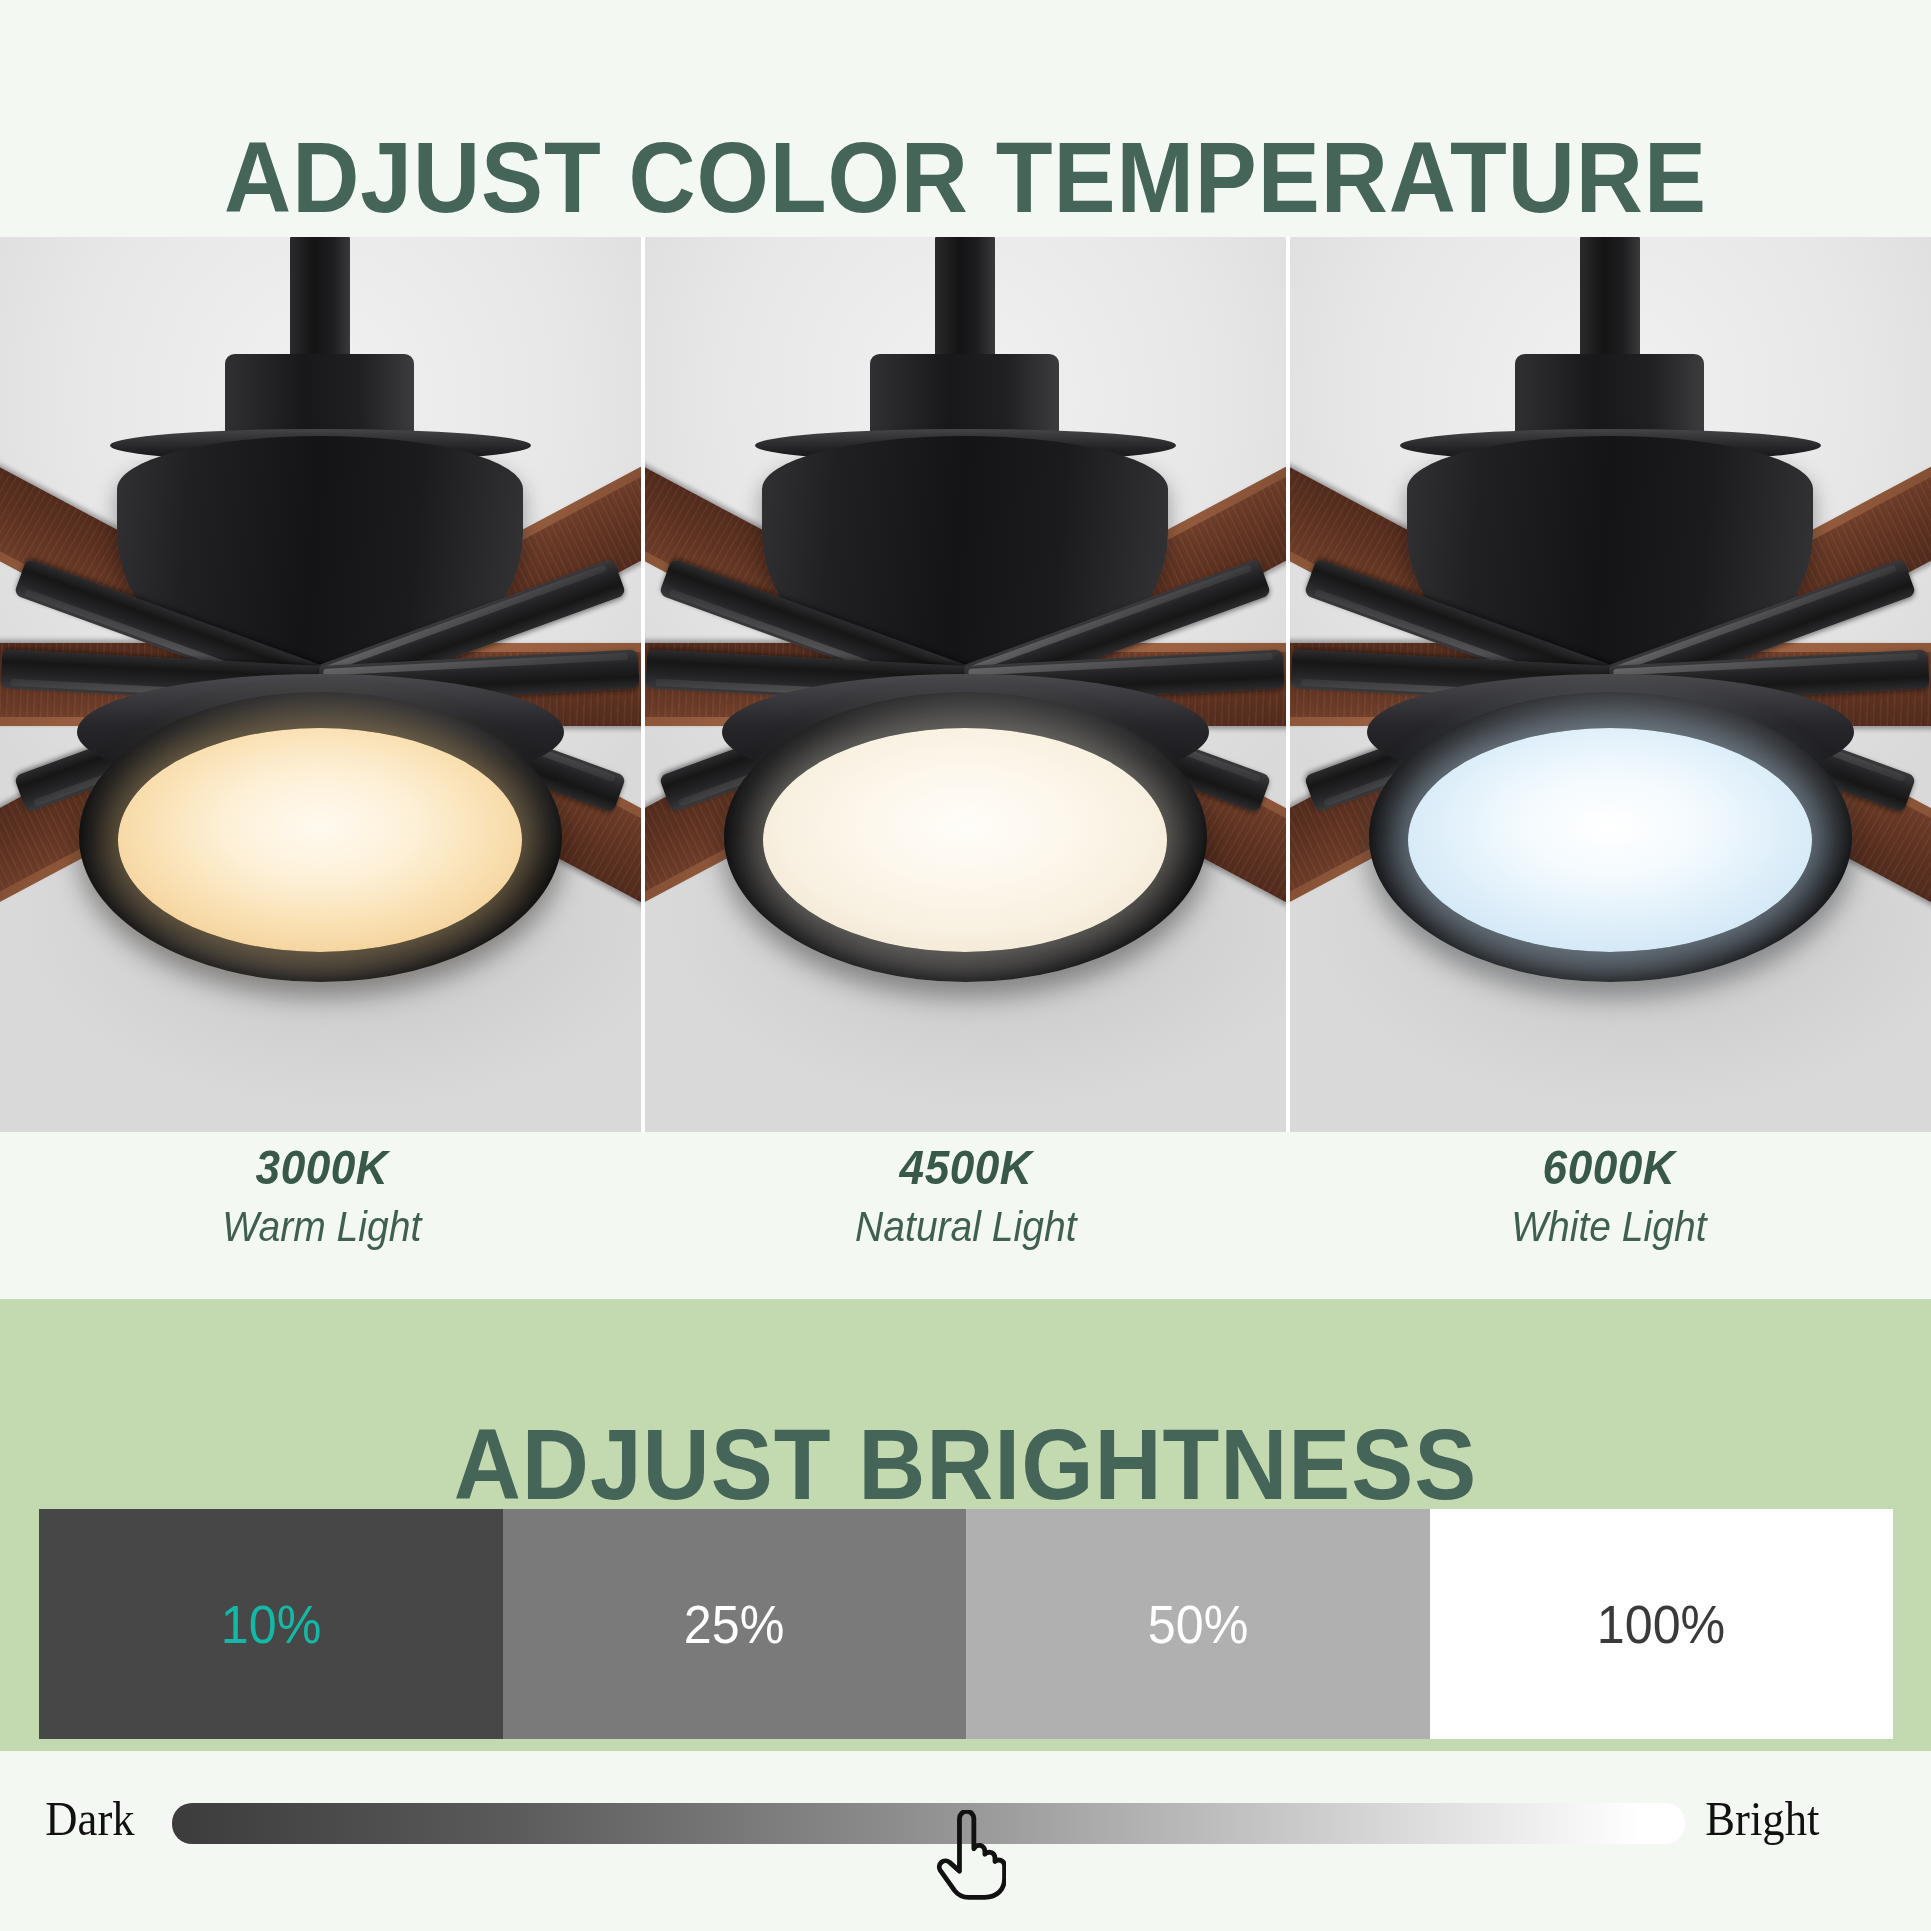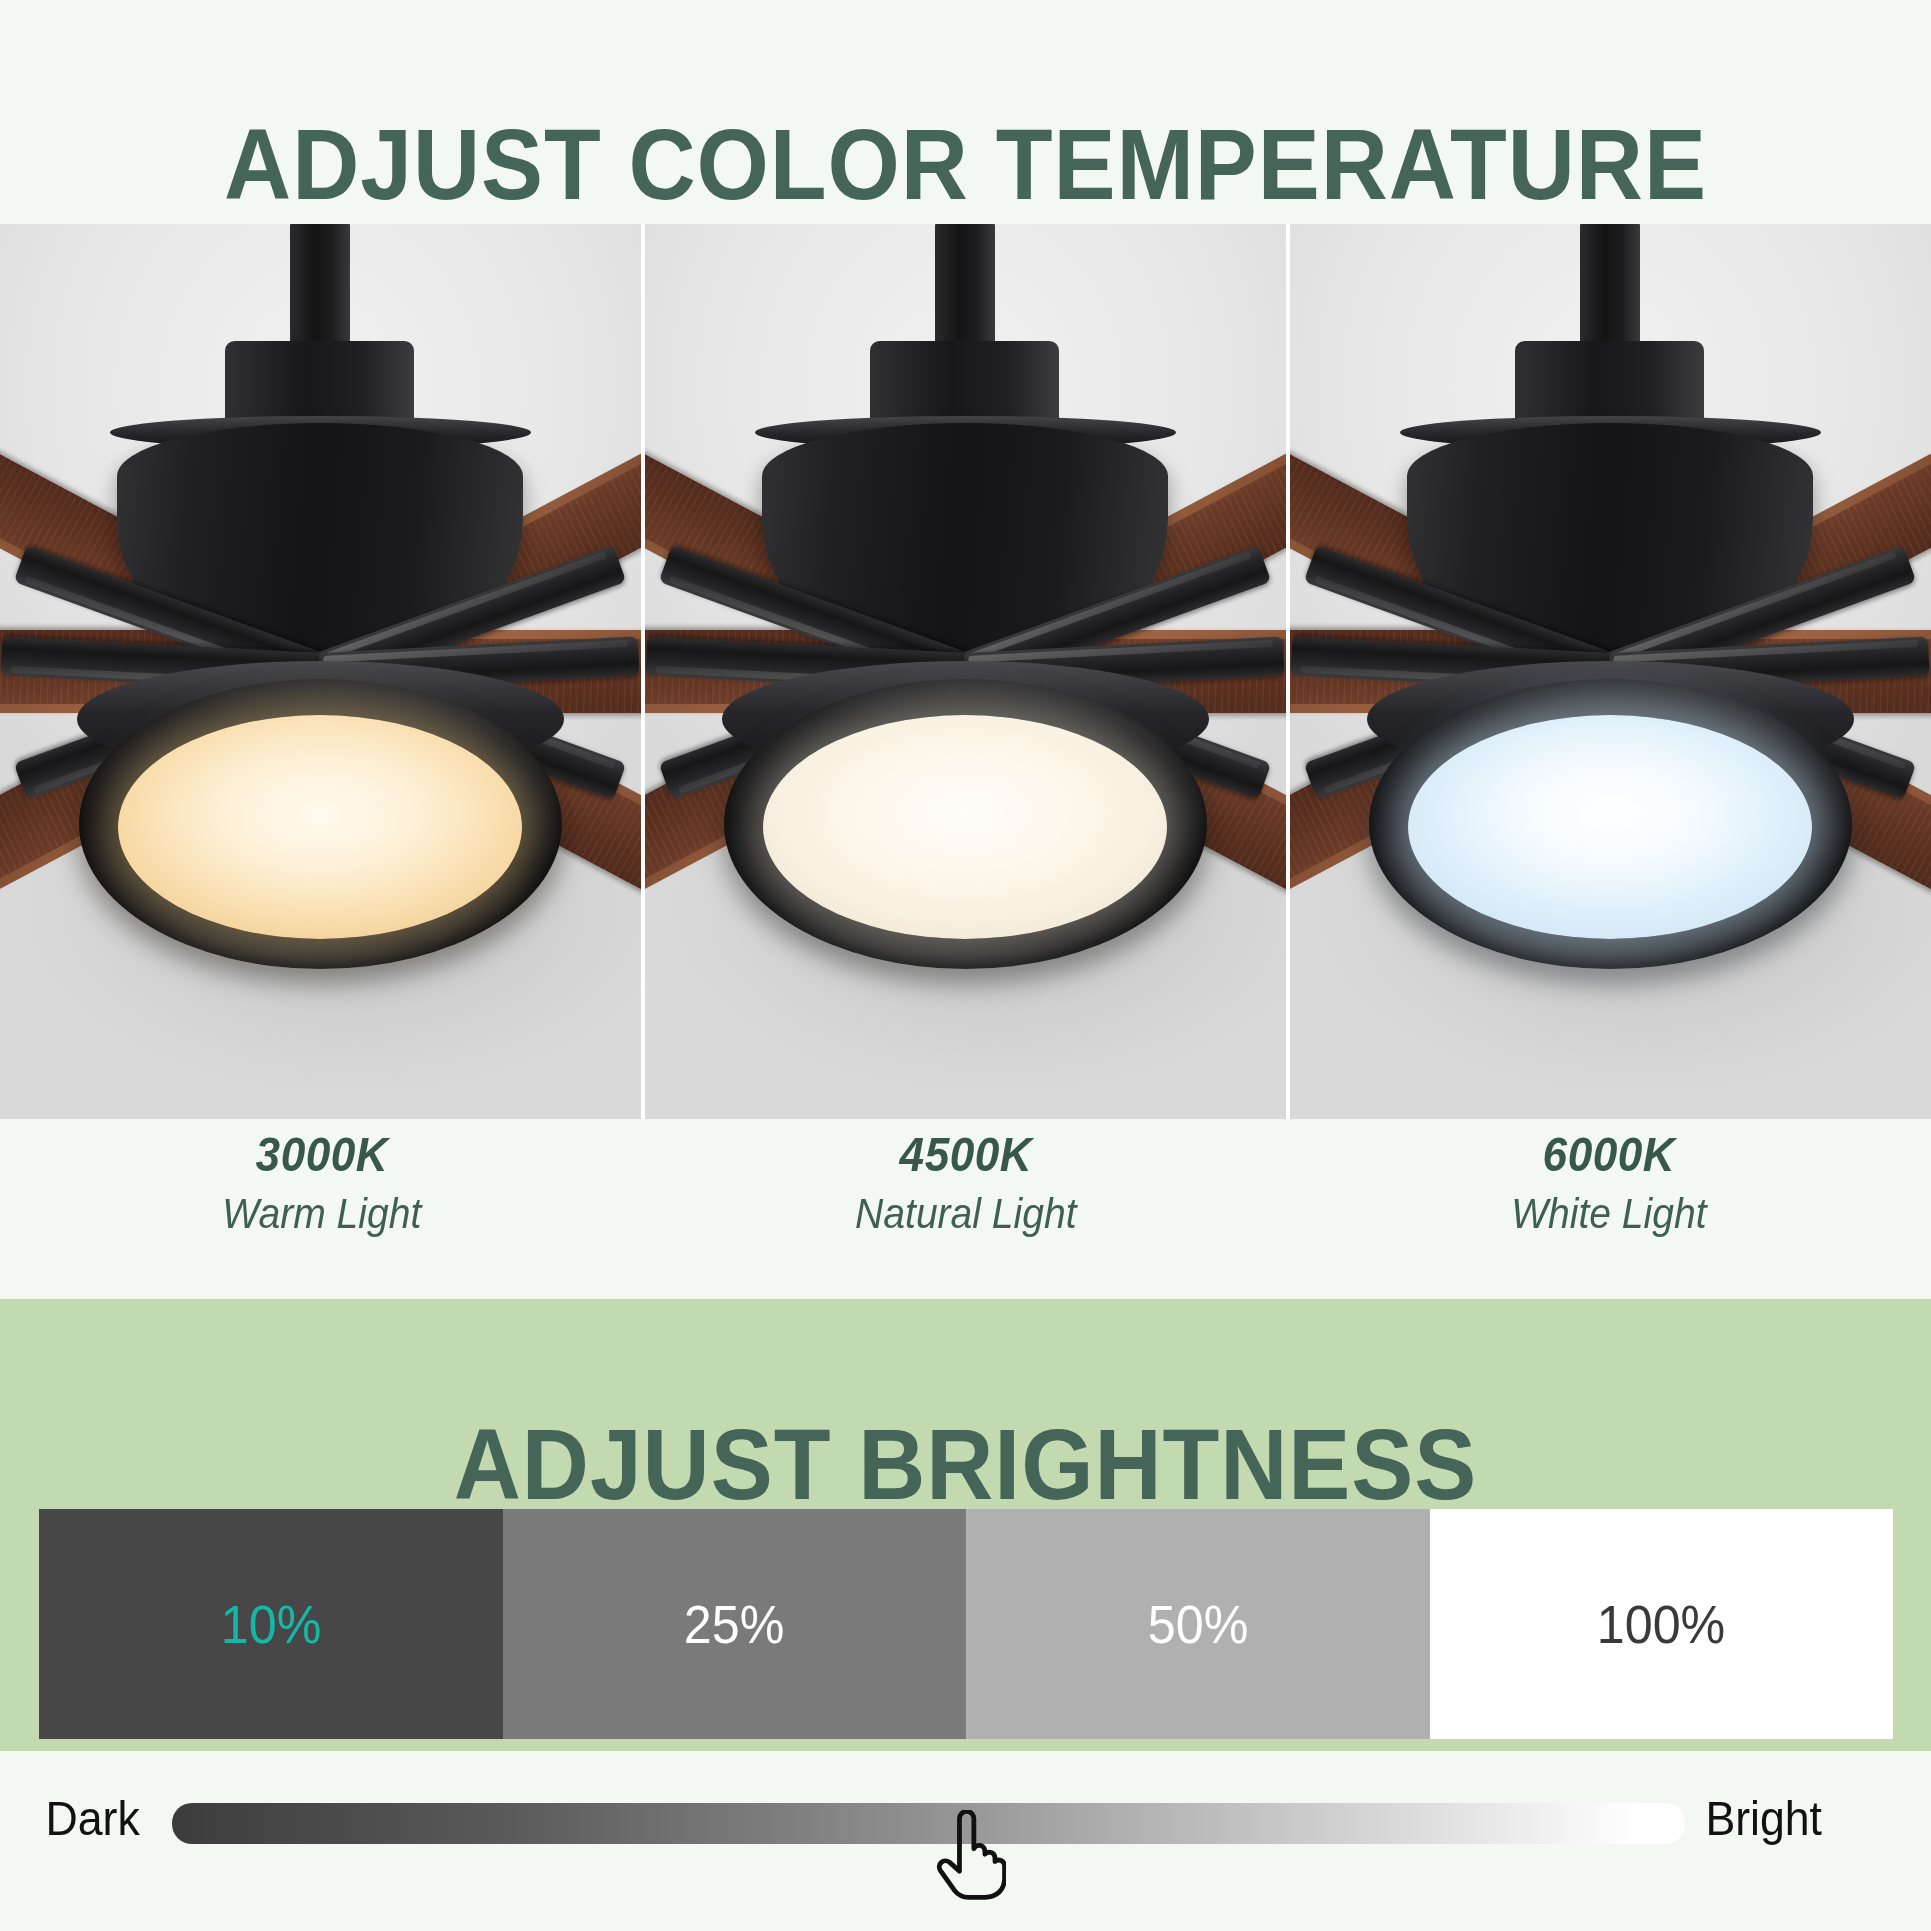--- a/index.html
+++ b/index.html
@@ -14,21 +14,21 @@
     position: relative;
     width: 1931px;
     height: 1931px;
     overflow: hidden;
     background: #f4f8f2;
   }
 
   
   .ct-section {
     position: absolute;
-    left: 0; top: 4px;
+    left: 0; top: 17px;
     width: 1931px;
     height: 1299px;
     background: #f4f8f2;
   }
   .ct-title {
     position: absolute;
     left: 0; top: 41px;
     width: 1931px;
     text-align: center;
     font-family: "Liberation Sans Narrow", "Liberation Sans", sans-serif;
@@ -271,21 +271,21 @@
   .swatch span { transform: scaleX(0.93); display: inline-block; }
 
   .slider-row {
     position: absolute;
     left: 0; top: 490px;
     width: 1931px; height: 77px;
   }
   .slider-label {
     position: absolute;
     top: 5.8px;
-    font-family: Liberation Sans, sans-serif;
+    font-family: Liberation Serif, serif;
     font-weight: 400;
     font-size: 48px;
     color: #111111;
     line-height: 1;
   }
   .slider-label span { display:inline-block; transform: scaleX(0.93); }
   .lbl-dark  { left: 42px; }
   .lbl-bright{ left: 1701px; text-align: right; }
   .slider-track {
     position: absolute;

